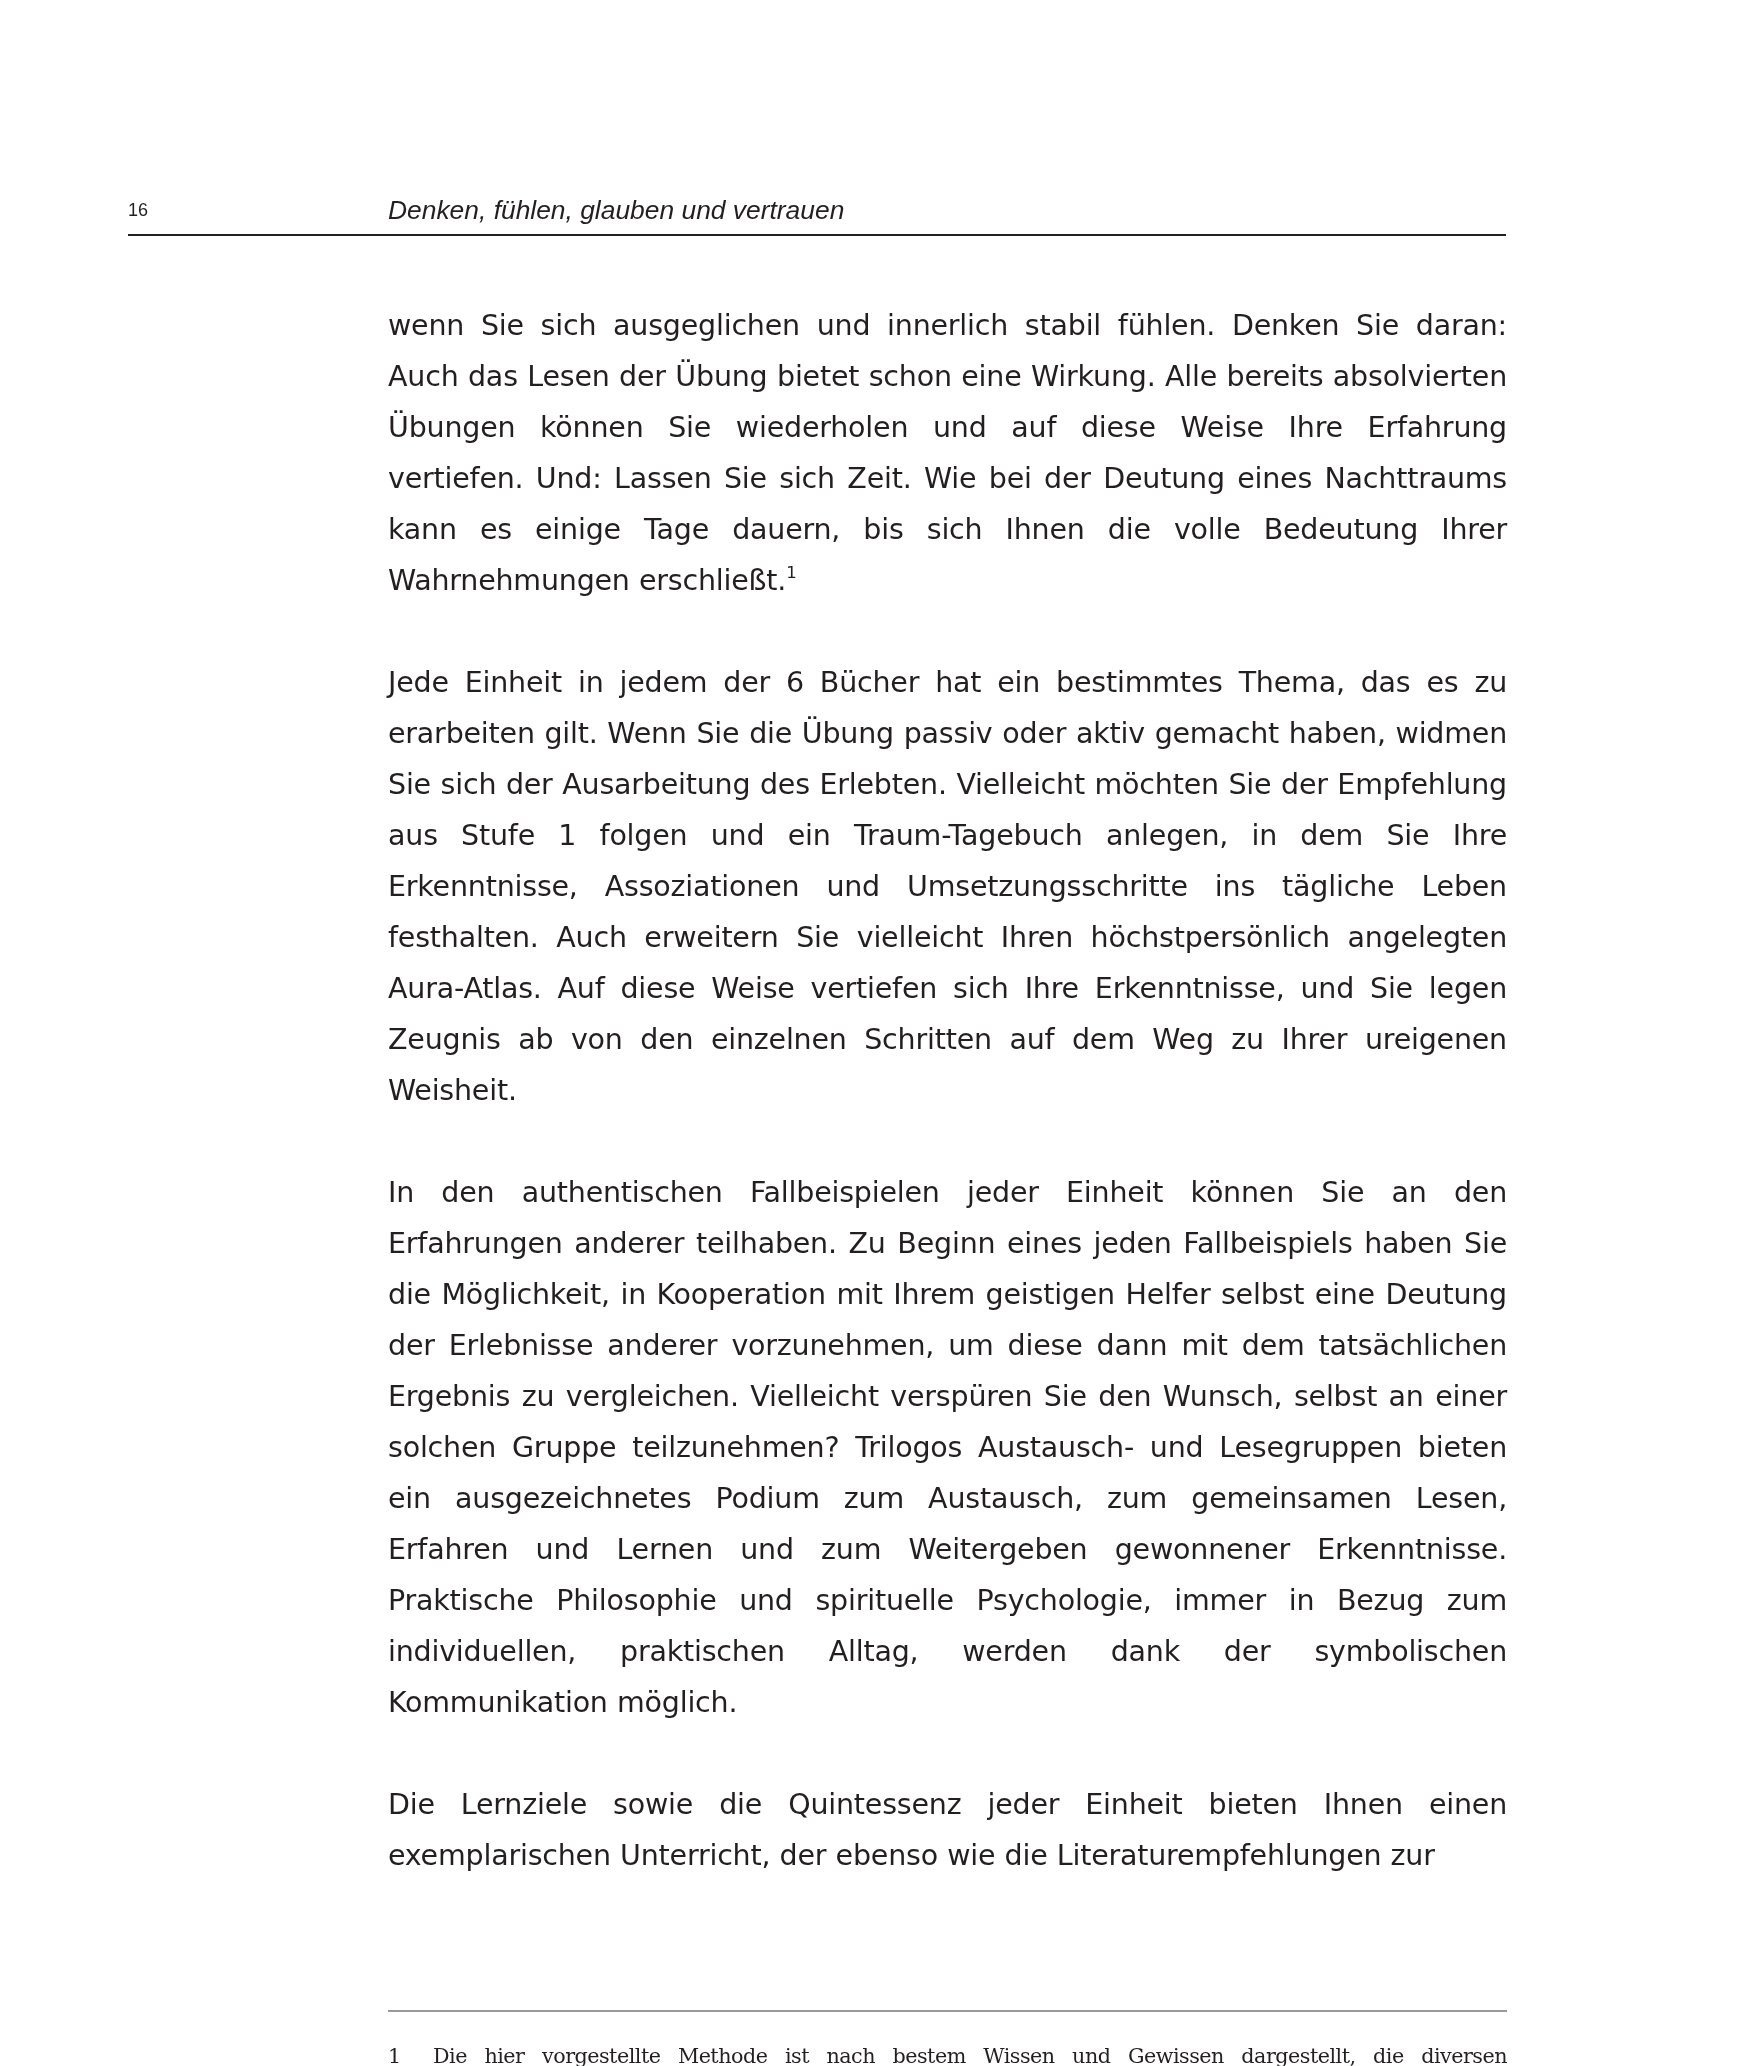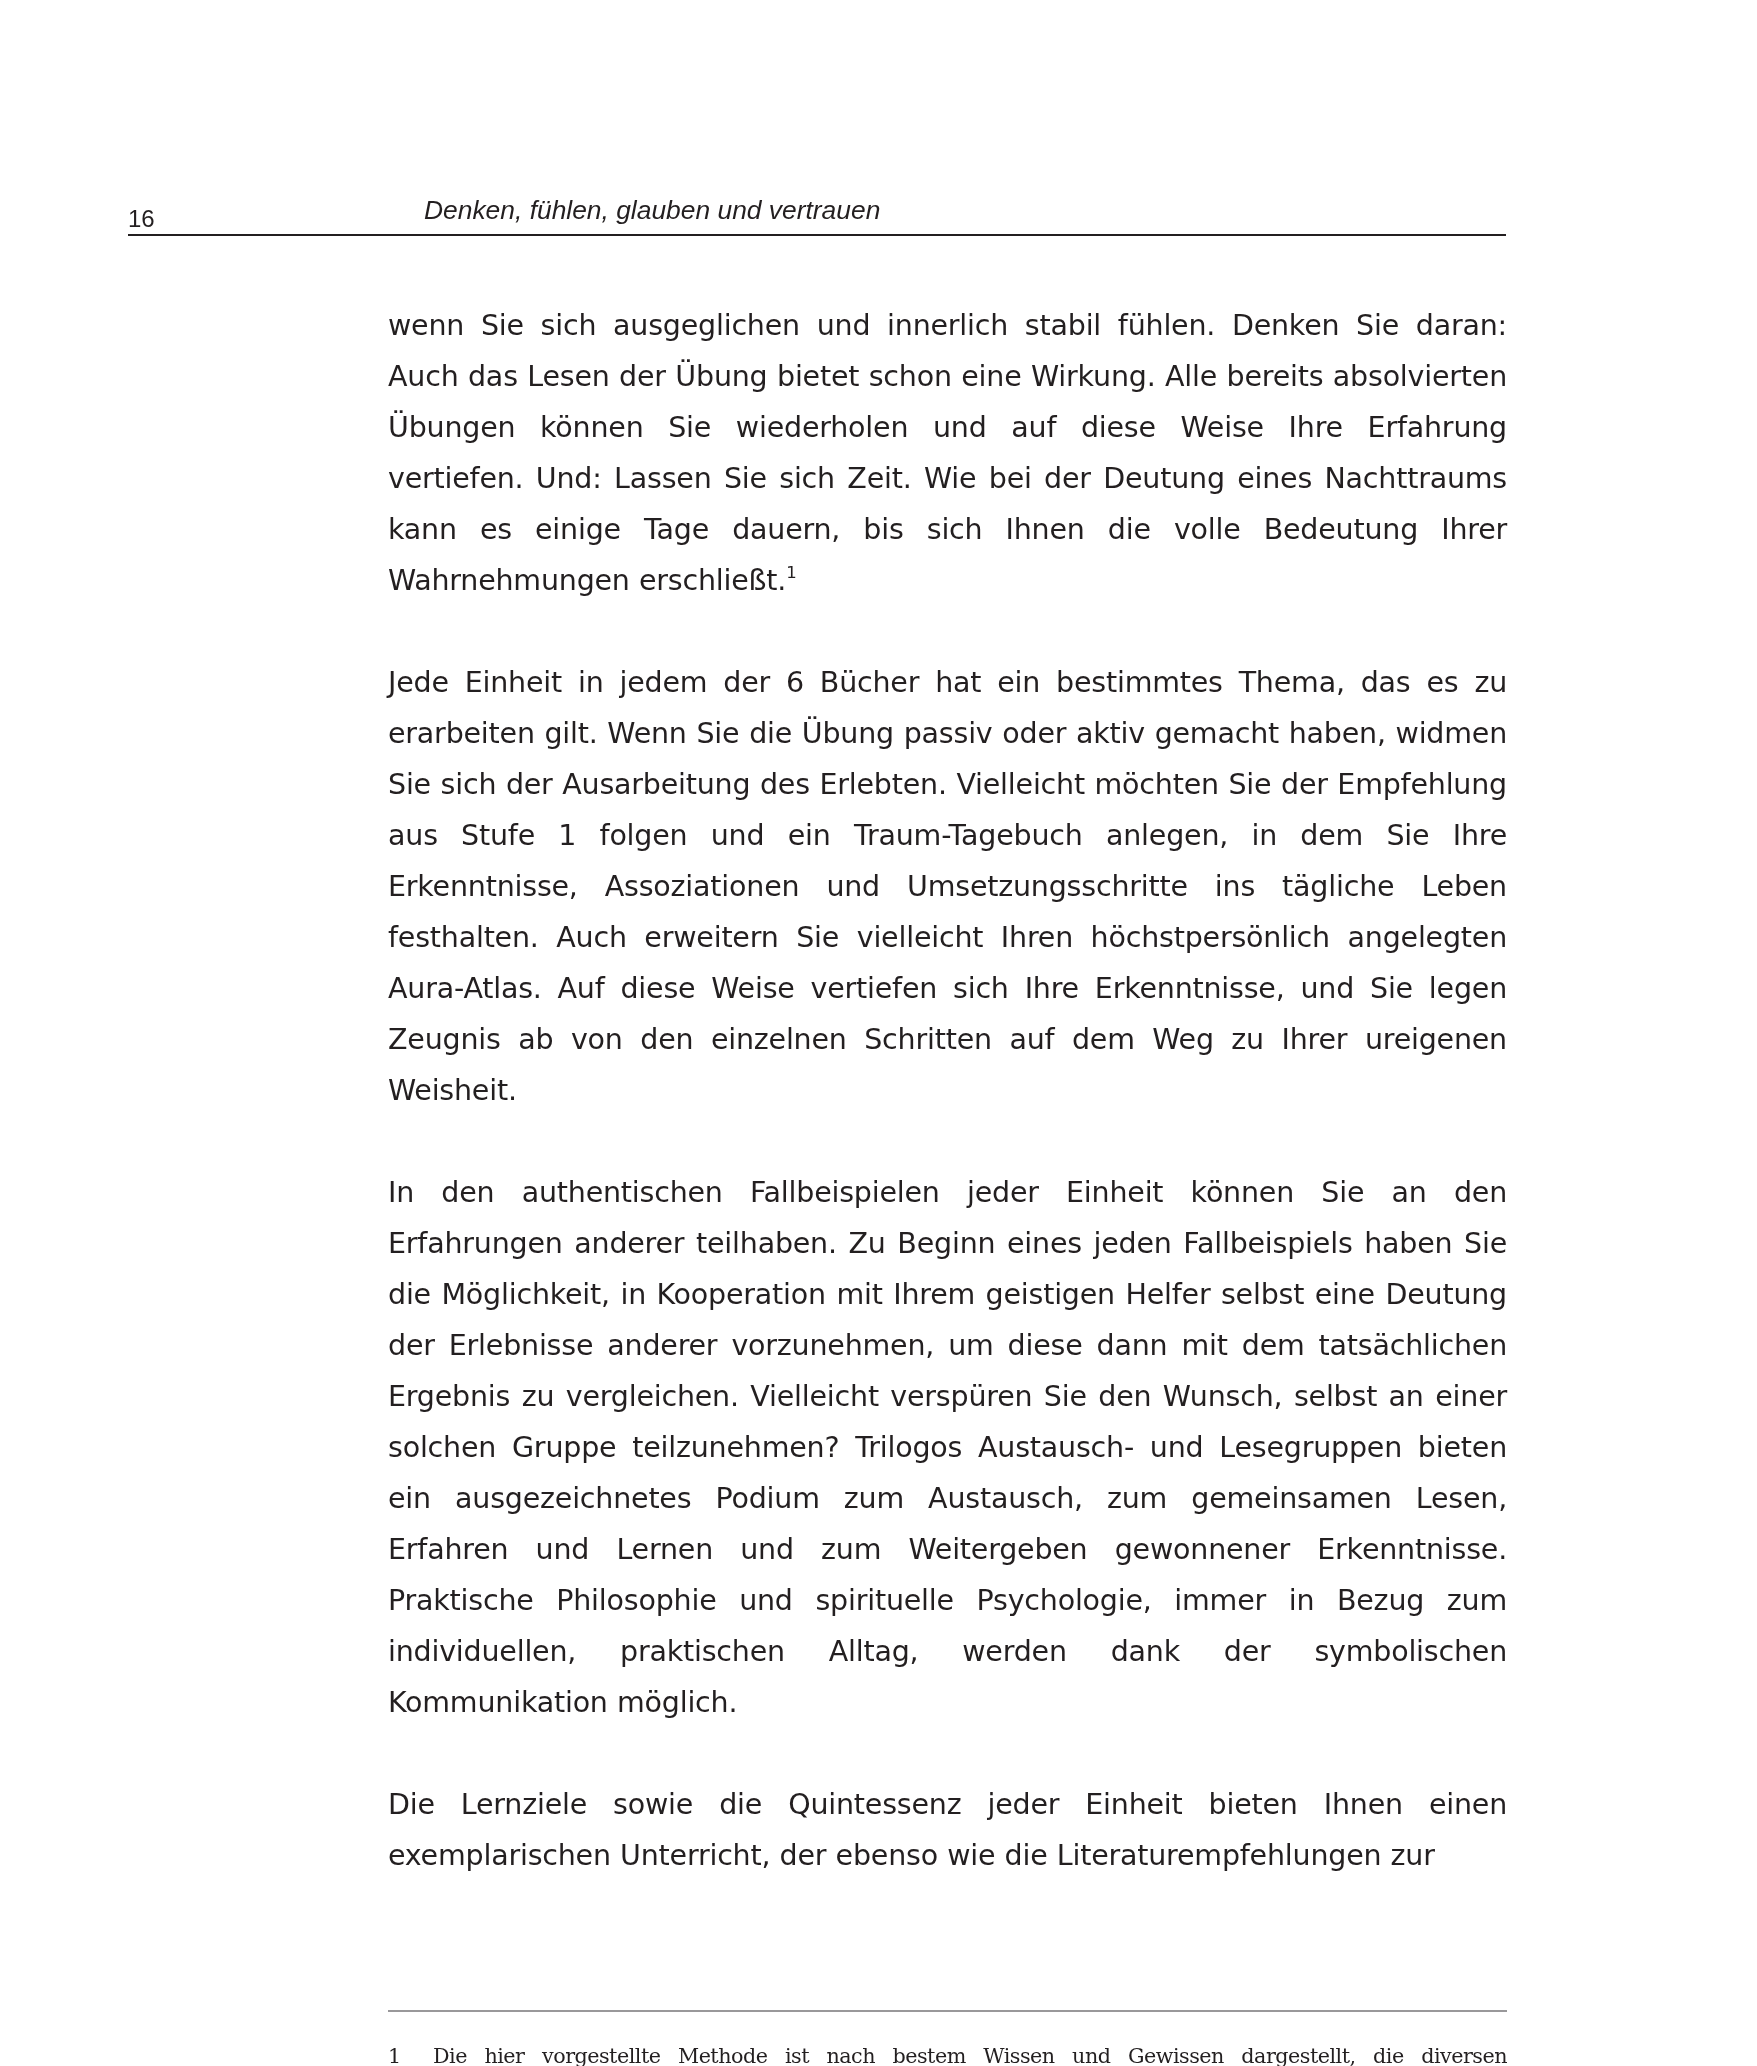--- a/index.html
+++ b/index.html
@@ -1,19 +1,19 @@
 <!DOCTYPE html>
 <html style="font-size:6.6px"><head>
   <meta charset="utf-8">
   <style>
     html, body { margin: 0; padding: 0; background: #ffffff; }
     body { width: 1757px; height: 2441px; position: relative; overflow: hidden; color: #231f20; }
     .running-header { position: absolute; left: 128px; top: 194px; width: 1378px; height: 41px; }
-    .page-number { position: absolute; left: 0; top: 8px; font-family: "Liberation Sans", sans-serif; font-size: 24px; line-height: 33px; }
-    .header-title { position: absolute; left: 260px; top: 0; font-family: "Liberation Sans", sans-serif; font-style: italic; font-size: 26.4px; line-height: 33px; margin-left: 36px; }
+    .page-number { position: absolute; left: 0; top: 0; font-family: "Liberation Sans", sans-serif; font-size: 18px; line-height: 33px; }
+    .header-title { position: absolute; left: 260px; top: 0; font-family: "Liberation Sans", sans-serif; font-style: italic; font-size: 26.4px; line-height: 33px; }
     .header-rule { position: absolute; left: 0; top: 40px; width: 1378px; height: 1.7px; background: #231f20; }
     .body-text { position: absolute; left: 388px; top: 300px; width: 1119px; font-family: "DejaVu Sans", sans-serif; font-size: 28.5px; line-height: 51px; text-align: justify; hyphens: manual; letter-spacing: -0.2px; word-spacing: 0.4px; }
     .body-text p { margin: 0 0 51px 0; }
     .body-text sup { font-size: 16.5px; line-height: 0; vertical-align: 11.6px; }
     .footnote-rule { position: absolute; left: 388px; top: 2010px; width: 1119px; height: 1.7px; background: #99989a; }
     .footnotes { position: absolute; left: 388px; top: 2039px; width: 1119px; font-family: "DejaVu Serif", serif; font-size: 20.7px; line-height: 35px; text-align: justify; letter-spacing: -0.5px; }
     .footnote-num { display: inline-block; width: 45px; }
   </style>
 </head>
 <body>

